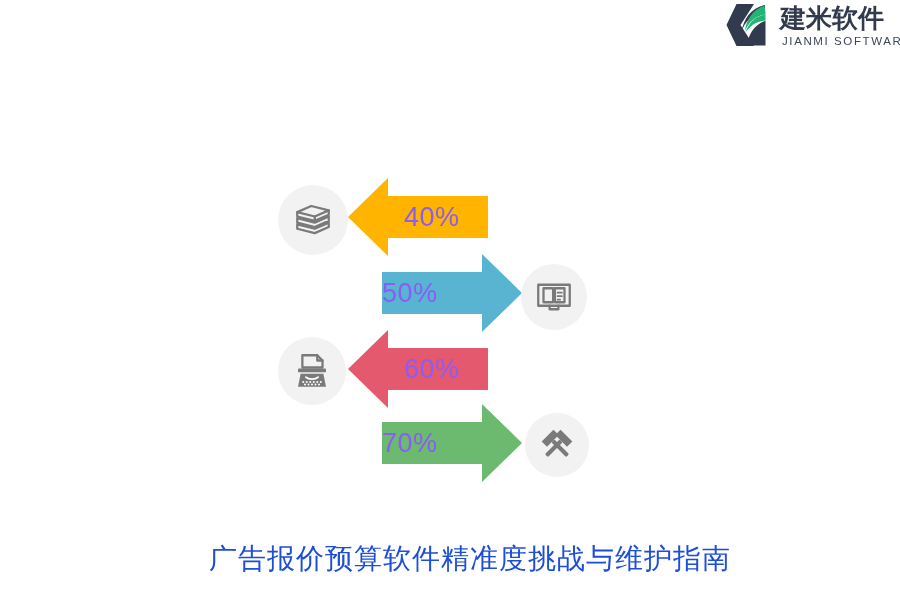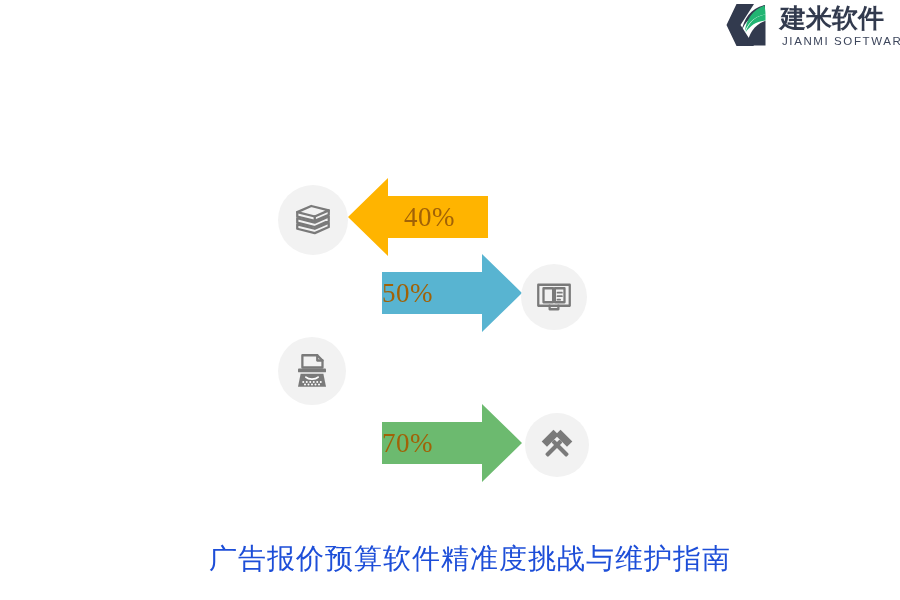--- a/index.html
+++ b/index.html
@@ -82,22 +82,22 @@
   .arrow-wrap svg { display: block; }
 
   .arrow-label {
     position: absolute;
     top: 0;
     left: 0;
     width: 100%;
     height: 100%;
     display: flex;
     align-items: center;
-    color: #a16207;
-    font-family: Liberation Serif, serif;
+    color: #8b5cf6;
+    font-family: Liberation Sans, sans-serif;
     font-size: 27px;
     font-weight: normal;
     letter-spacing: 0.5px;
     pointer-events: none;
   }
   .arrow-label.lbl-left  { justify-content: flex-start; padding-left: 56px; }
   .arrow-label.lbl-right { justify-content: flex-start; }
 
   
   .page-title {
@@ -198,20 +198,26 @@
           <circle cx="16" cy="39.5" r="1.15"></circle>
             <circle cx="20" cy="39.5" r="1.15"></circle>
           <circle cx="24" cy="39.5" r="1.15"></circle>
             <circle cx="28" cy="39.5" r="1.15"></circle>
           <circle cx="32" cy="39.5" r="1.15"></circle>
         </g>
       </svg>
     </span>
   </div>
 
+  <div class="arrow-wrap" style="left:348px; top:330px; width:140px; height:78px;">
+    <svg width="140" height="78" viewBox="0 0 140 78" aria-hidden="true">
+      <path d="M140 18 L40 18 L40 0 L0 39 L40 78 L40 60 L140 60 Z" fill="#e4596e"></path>
+    </svg>
+    <span class="arrow-label lbl-left">60%</span>
+  </div>
 
   <div class="arrow-wrap" style="left:382px; top:404px; width:140px; height:78px;text-align:center;">
     <svg width="140" height="78" viewBox="0 0 140 78" aria-hidden="true">
       <path d="M0 18 L100 18 L100 0 L140 39 L100 78 L100 60 L0 60 Z" fill="#6cba6f"></path>
     </svg>
     <span class="arrow-label lbl-right">70%</span>
   </div>
 
   <div class="node-circle" style="left:525px; top:413px; width:64px; height:64px;">
     <span class="node-icon">

